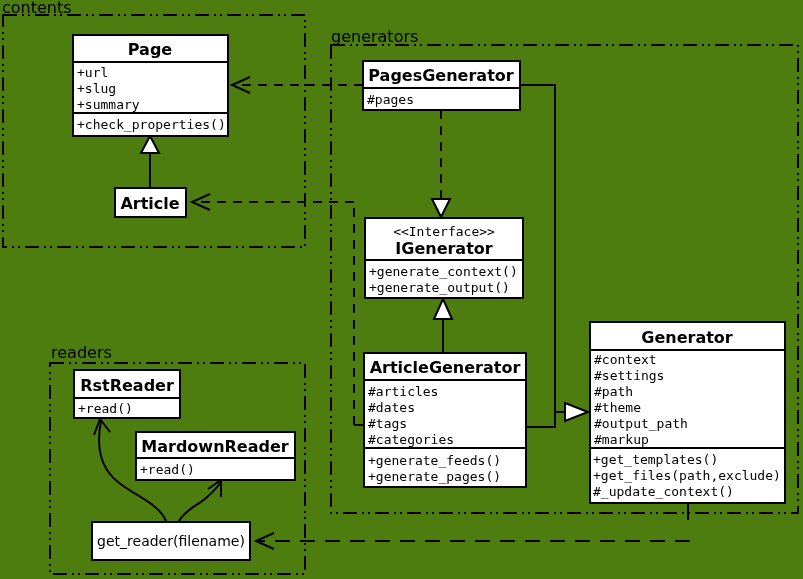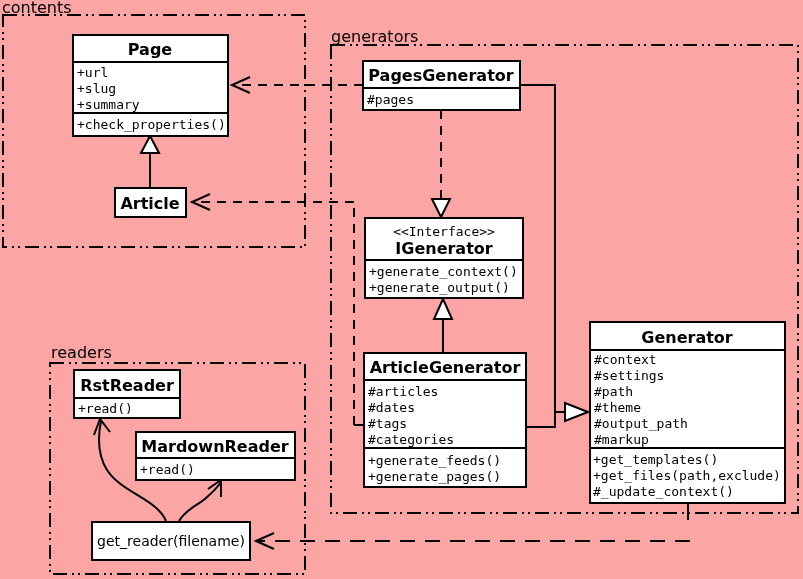--- a/index.html
+++ b/index.html
@@ -1,16 +1,16 @@
 <!DOCTYPE html>
 <html><head>
 <meta charset="utf-8">
 <style>
   html,body{margin:0;padding:0;background:#ffffff;}
-  #diagram{position:relative;width:803px;height:579px;background:#fca5a5;overflow:hidden;
+  #diagram{position:relative;width:803px;height:579px;background:#4d7c0f;overflow:hidden;
            font-family:"DejaVu Sans",sans-serif;}
   svg{position:absolute;left:0;top:0;}
   text{fill:#000000;}
   .t-title{font:bold 16px "DejaVu Sans",sans-serif;}
   .t-mono{font:13px "DejaVu Sans Mono",monospace;white-space:pre;}
   .t-pkg{font:16px "DejaVu Sans",sans-serif;}
   .t-plain{font:14px "DejaVu Sans",sans-serif;}
   .ln{stroke:#000000;stroke-width:2;fill:none;}
   .box{stroke:#000000;stroke-width:2;fill:#ffffff;}
   .tri{stroke:#000000;stroke-width:2;fill:#ffffff;}

